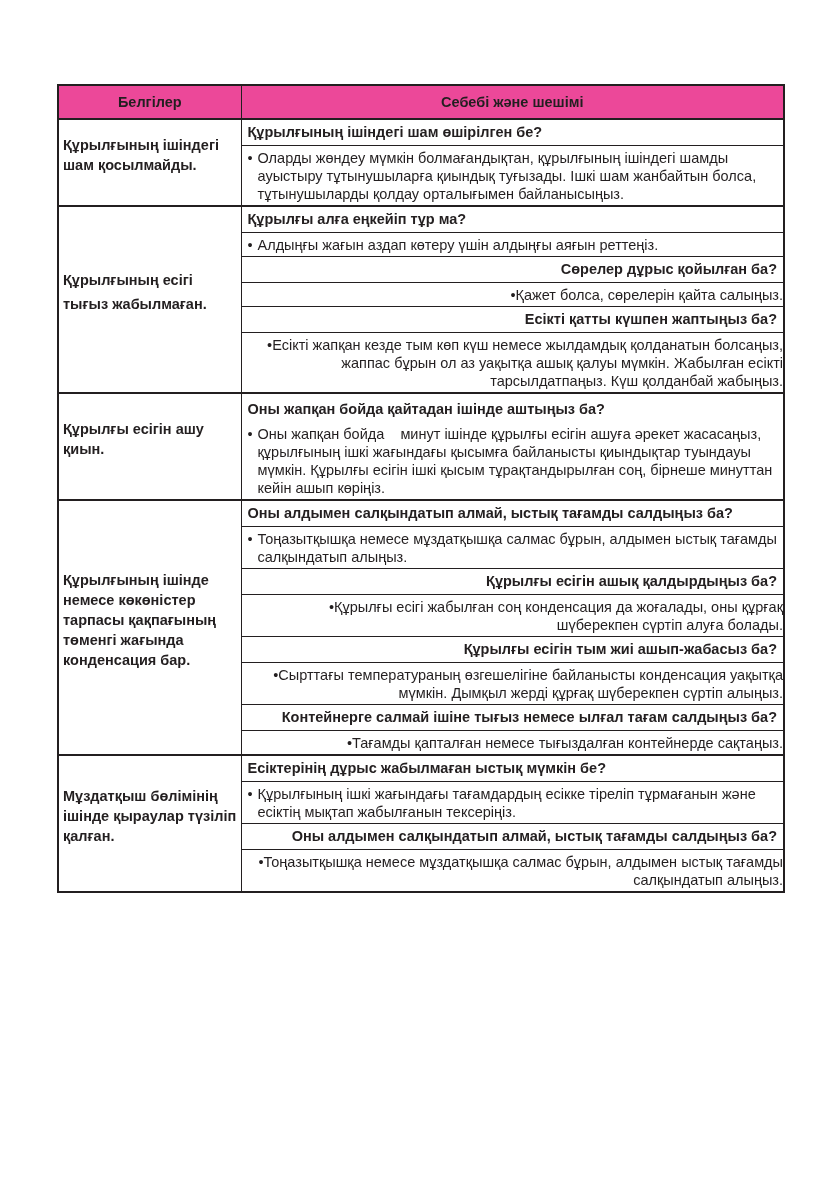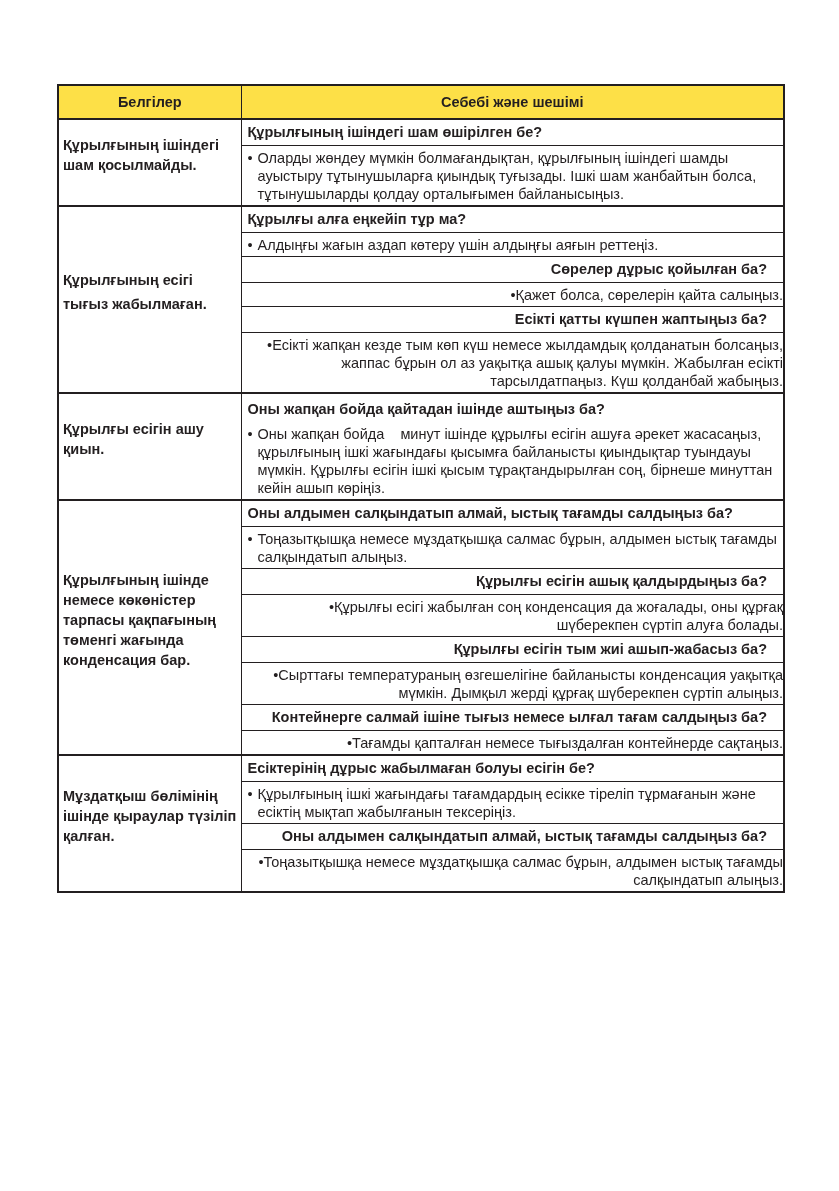--- a/index.html
+++ b/index.html
@@ -1,25 +1,25 @@
 <!DOCTYPE html>
 <html><head>
 <meta charset="utf-8">
 <style>
   html, body { margin: 0; padding: 0; background: #ffffff; }
   body { width: 839px; height: 1191px; position: relative; font-family: "Liberation Sans", sans-serif; color: #231f20; }
   .page { position: absolute; left: 57px; top: 84px; width: 726px; }
   table { border-collapse: collapse; width: 726px; table-layout: fixed; border: 2px solid #231f20; }
   col.c1 { width: 183px; }
   col.c2 { width: 543px; }
-  th { background: #fde047; font-weight: bold; font-size: 14.5px; height: 32px; padding: 0; text-align: center; border: 2px solid #231f20; border-left-width: 1px; border-right-width: 1px; }
+  th { background: #ec4899; font-weight: bold; font-size: 14.5px; height: 32px; padding: 0; text-align: center; border: 2px solid #231f20; border-left-width: 1px; border-right-width: 1px; }
   td { vertical-align: middle; padding: 0; }
   td.sym { border: 2px solid #231f20; border-right: 1px solid #231f20; font-weight: bold; font-size: 14.5px; line-height: 20px; padding: 0 4px 16px 4px; }
   td.sol { border: 2px solid #231f20; border-left: 1px solid #231f20; }
-  .q { font-weight: bold; font-size: 14.5px; line-height: 19px; padding: 3px 16px 3px 6px; border-bottom: 1px solid #231f20; }
+  .q { font-weight: bold; font-size: 14.5px; line-height: 19px; padding: 3px 6px 3px 6px; border-bottom: 1px solid #231f20; }
   .a { font-size: 14.5px; line-height: 18px; padding: 3px 0 2px 6px; }
   .a .line { display: block; padding-left: 10px; text-indent: -10px; }
   .block + .block { border-top: 1.5px solid #231f20; text-align: right; }
   .bullet { display: inline-block; width: 10px; text-indent: 0; }
   .sym-text { display: block; }
 </style>
 </head>
 <body>
 
 <div class="page">
@@ -121,21 +121,21 @@
           </div>
         </td>
       </tr>
 
       <tr>
         <td class="sym">
             <span class="sym-text">Мұздатқыш бөлімінің ішінде қыраулар түзіліп қалған.</span>
           </td>
         <td class="sol">
           <div class="block">
-            <div class="q">Есіктерінің дұрыс жабылмаған болуы есігін бе?</div>
+            <div class="q">Есіктерінің дұрыс жабылмаған ыстық мүмкін бе?</div>
             <div class="a">
                 <span class="line"><span class="bullet">•</span><span>Құрылғының ішкі жағындағы тағамдардың есікке тіреліп тұрмағанын және есіктің мықтап жабылғанын тексеріңіз.</span></span>
               </div>
           </div>
           <div class="block">
             <div class="q">Оны алдымен салқындатып алмай, ыстық тағамды салдыңыз ба?</div>
             <div class="a">
                 <span class="line"><span class="bullet">•</span><span>Тоңазытқышқа немесе мұздатқышқа салмас бұрын, алдымен ыстық тағамды салқындатып алыңыз.</span></span>
               </div>
           </div>

